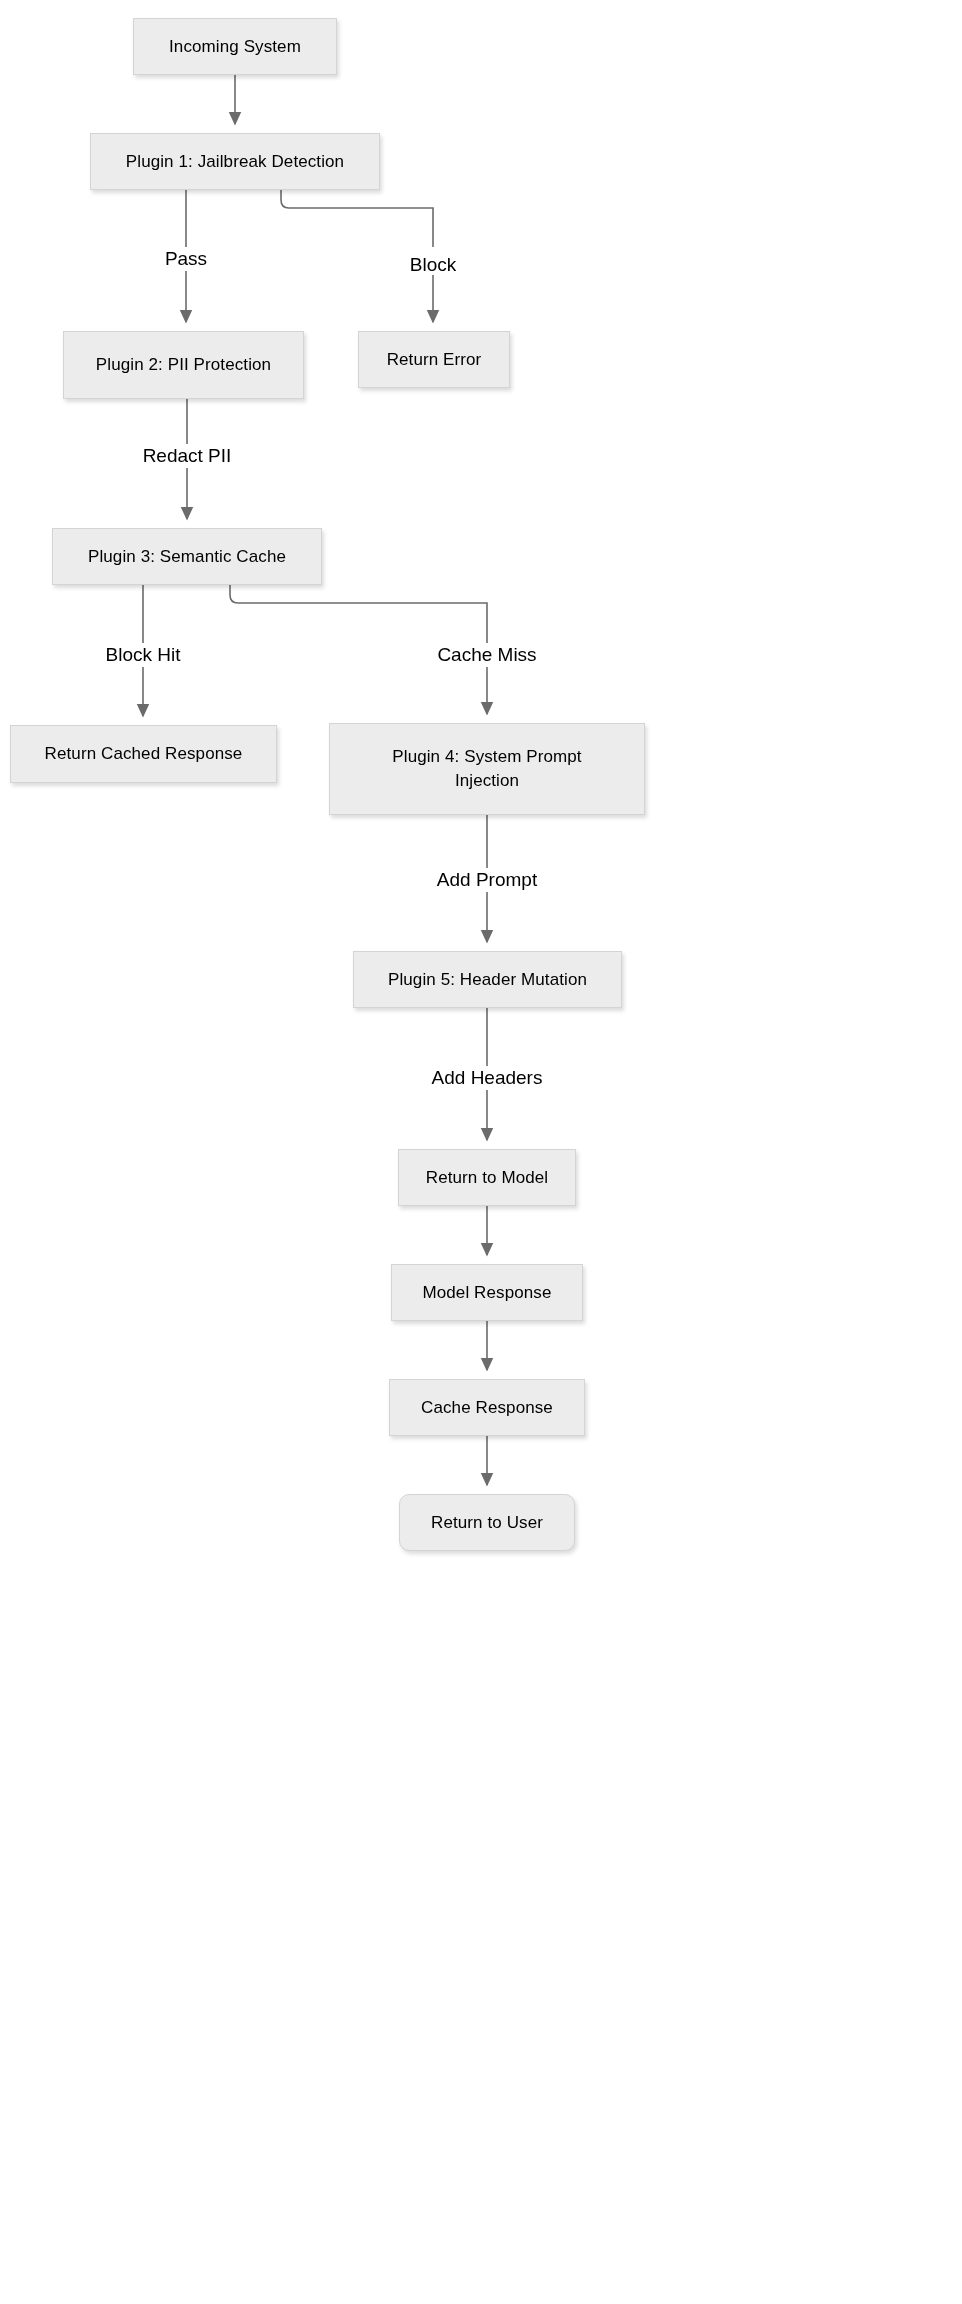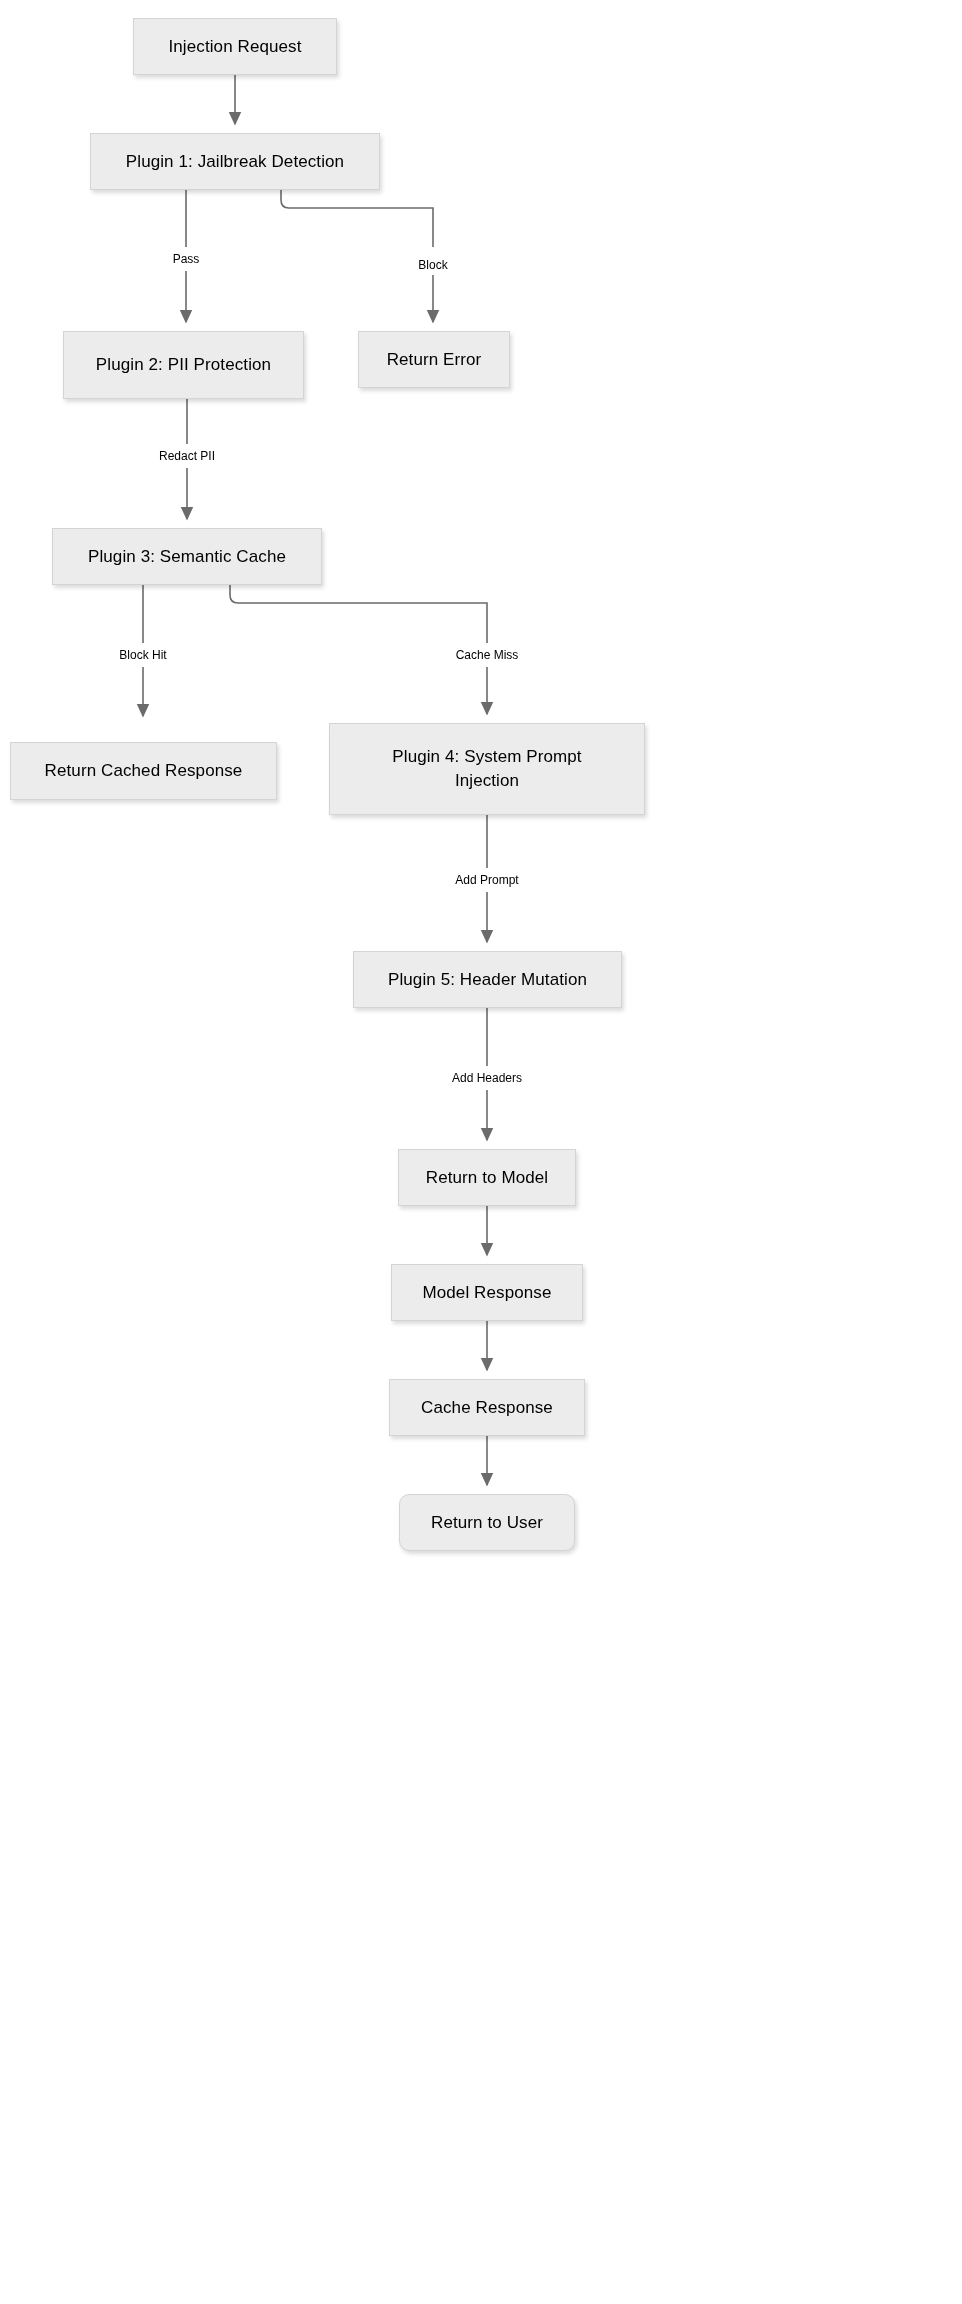--- a/index.html
+++ b/index.html
@@ -45,21 +45,21 @@
     letter-spacing: 0.1px;
     padding: 0 10px;
   }
   .node-label {
     display: block;
     white-space: pre-line;
   }
   .edge-label {
     position: absolute;
     color: #000000;
-    font-size: 12px;
+    font-size: 19px;
     line-height: 18px;
     font-family: "Liberation Sans", sans-serif;
     background: #ffffff;
     padding: 1px 4px;
     white-space: nowrap;
     transform: translate(-50%, -50%);
   }
 </style>
 </head>
 <body>
@@ -92,40 +92,40 @@
     <path d="M487,1008 L487,1066 M487,1090 L487,1140" fill="none" stroke="#6B6B6B" stroke-width="1.6" marker-end="url(#arrowhead)"></path>
 
     <path d="M487,1206 L487,1255" fill="none" stroke="#6B6B6B" stroke-width="1.6" marker-end="url(#arrowhead)"></path>
 
     <path d="M487,1321 L487,1370" fill="none" stroke="#6B6B6B" stroke-width="1.6" marker-end="url(#arrowhead)"></path>
 
     <path d="M487,1436 L487,1485" fill="none" stroke="#6B6B6B" stroke-width="1.6" marker-end="url(#arrowhead)"></path>
   </svg>
 
   <div class="node" style="left:133px; top:18px; width:204px; height:57px;">
-    <span class="node-label">Injection Request</span>
+    <span class="node-label">Incoming System</span>
   </div>
 
   <div class="node" style="left:90px; top:133px; width:290px; height:57px;text-align:center;">
     <span class="node-label">Plugin 1: Jailbreak Detection</span>
   </div>
 
   <div class="node" style="left:63px; top:331px; width:241px; height:68px;">
     <span class="node-label">Plugin 2: PII Protection</span>
   </div>
 
   <div class="node" style="left:358px; top:331px; width:152px; height:57px;">
     <span class="node-label">Return Error</span>
   </div>
 
   <div class="node" style="left:52px; top:528px; width:270px; height:57px;">
     <span class="node-label">Plugin 3: Semantic Cache</span>
   </div>
 
-  <div class="node" style="left:10px; top:725px; width:267px; height:58px;margin-top:17px;">
+  <div class="node" style="left:10px; top:725px; width:267px; height:58px;">
     <span class="node-label">Return Cached Response</span>
   </div>
 
   <div class="node" style="left:329px; top:723px; width:316px; height:92px;">
     <span class="node-label">Plugin 4: System Prompt
 Injection</span>
   </div>
 
   <div class="node" style="left:353px; top:951px; width:269px; height:57px;">
     <span class="node-label">Plugin 5: Header Mutation</span>

